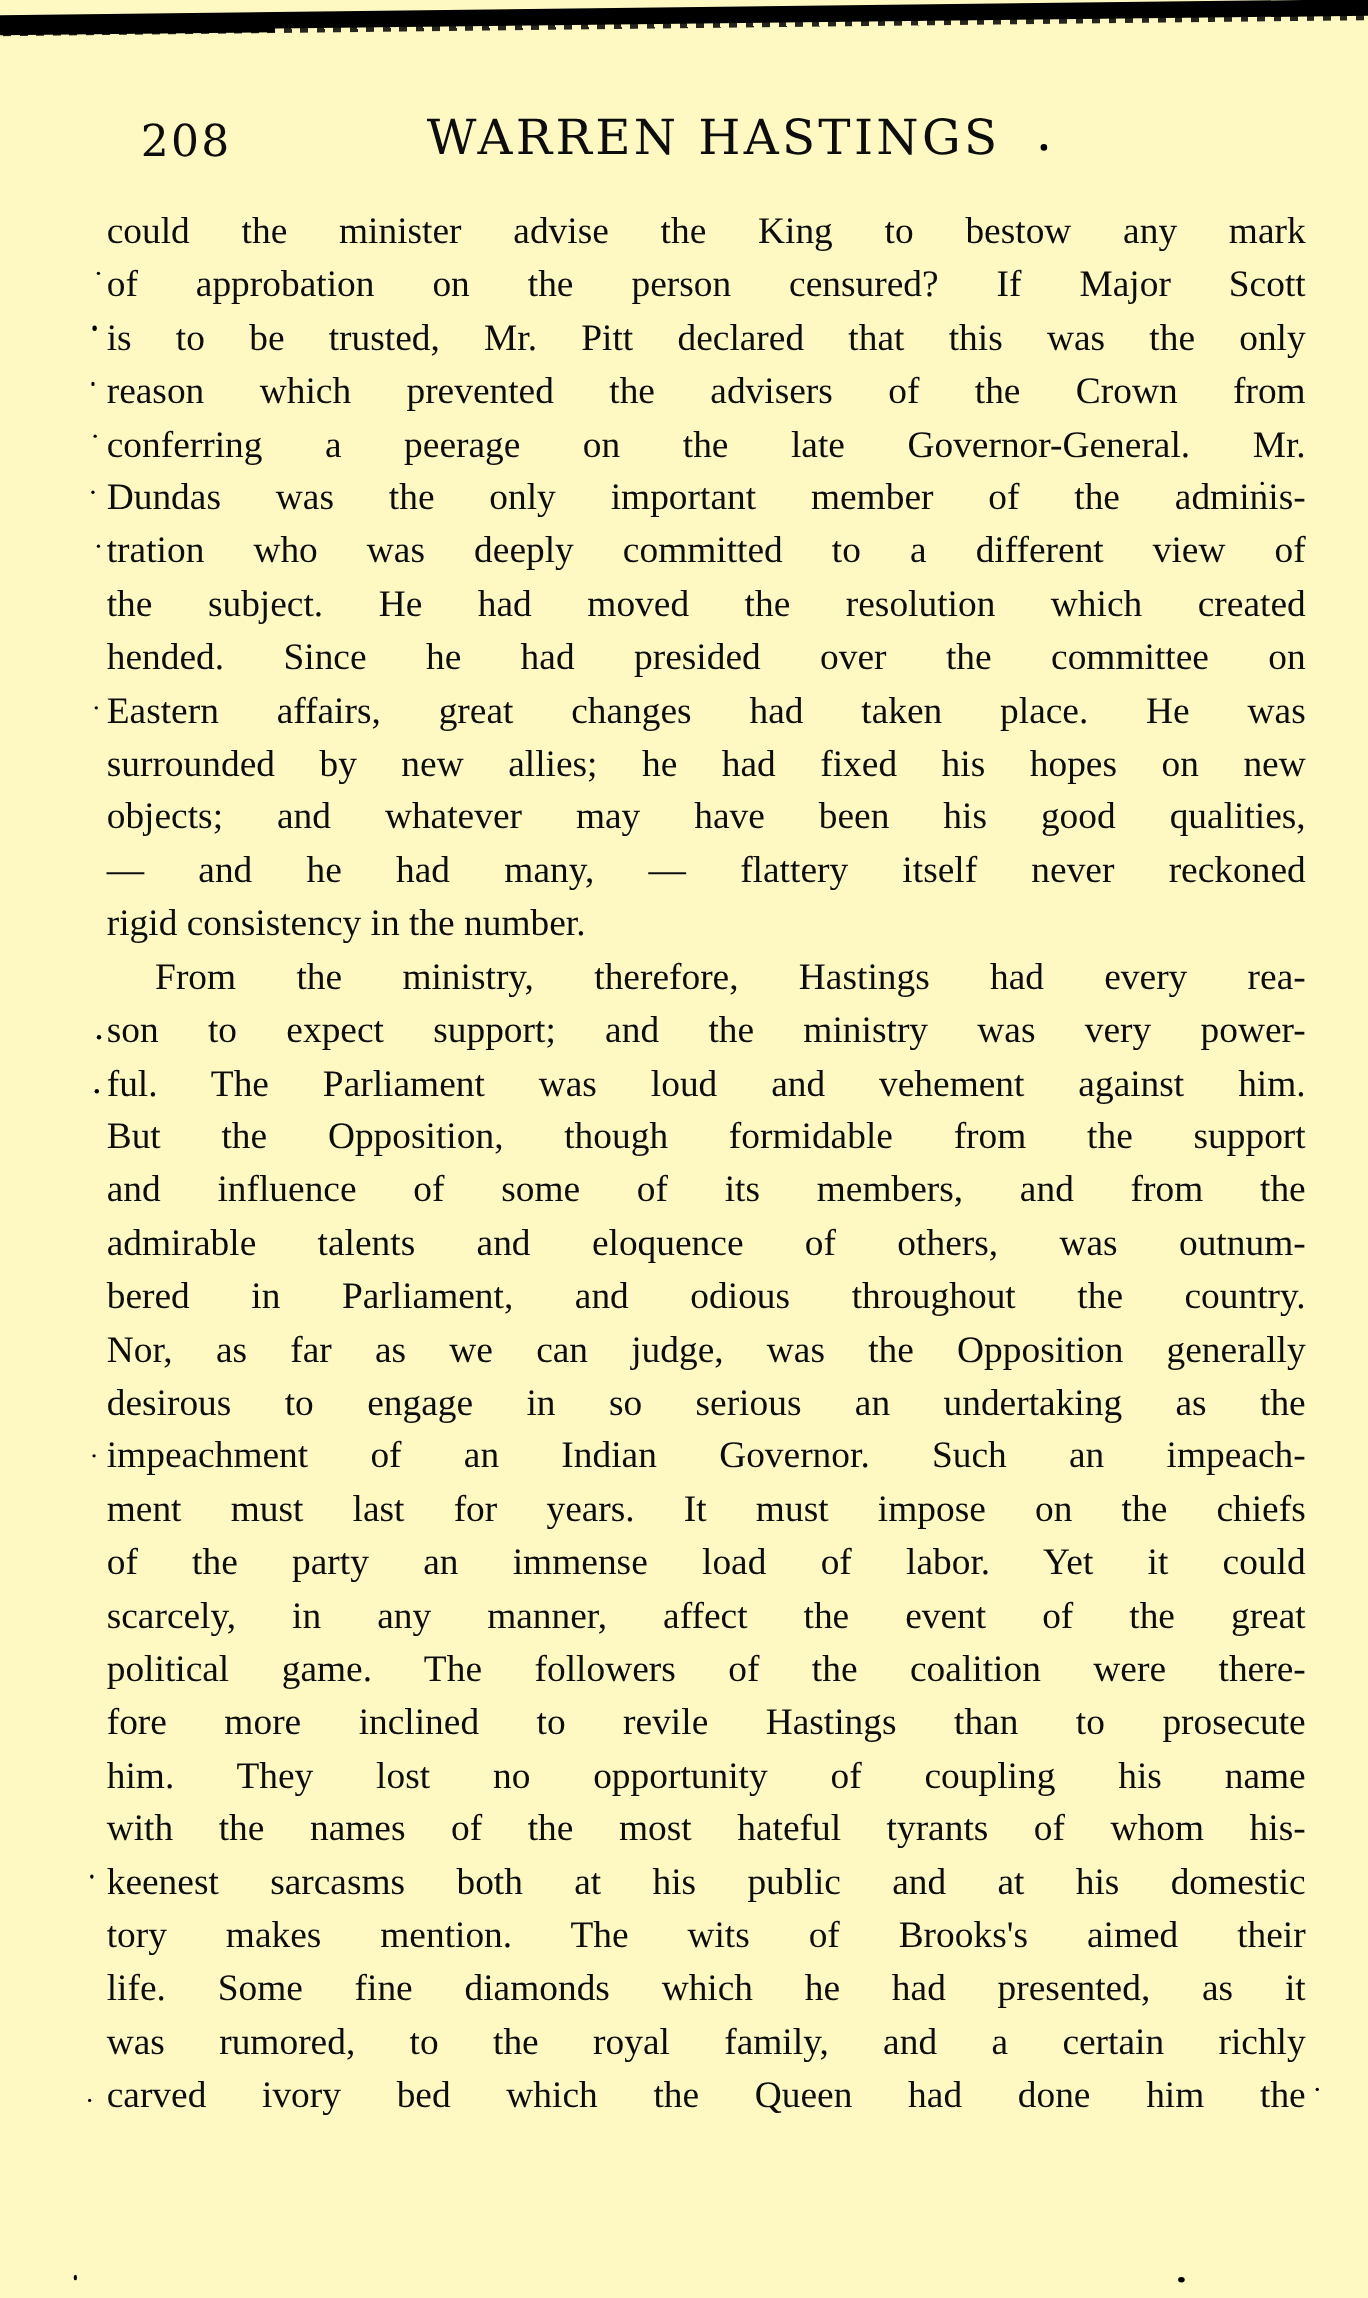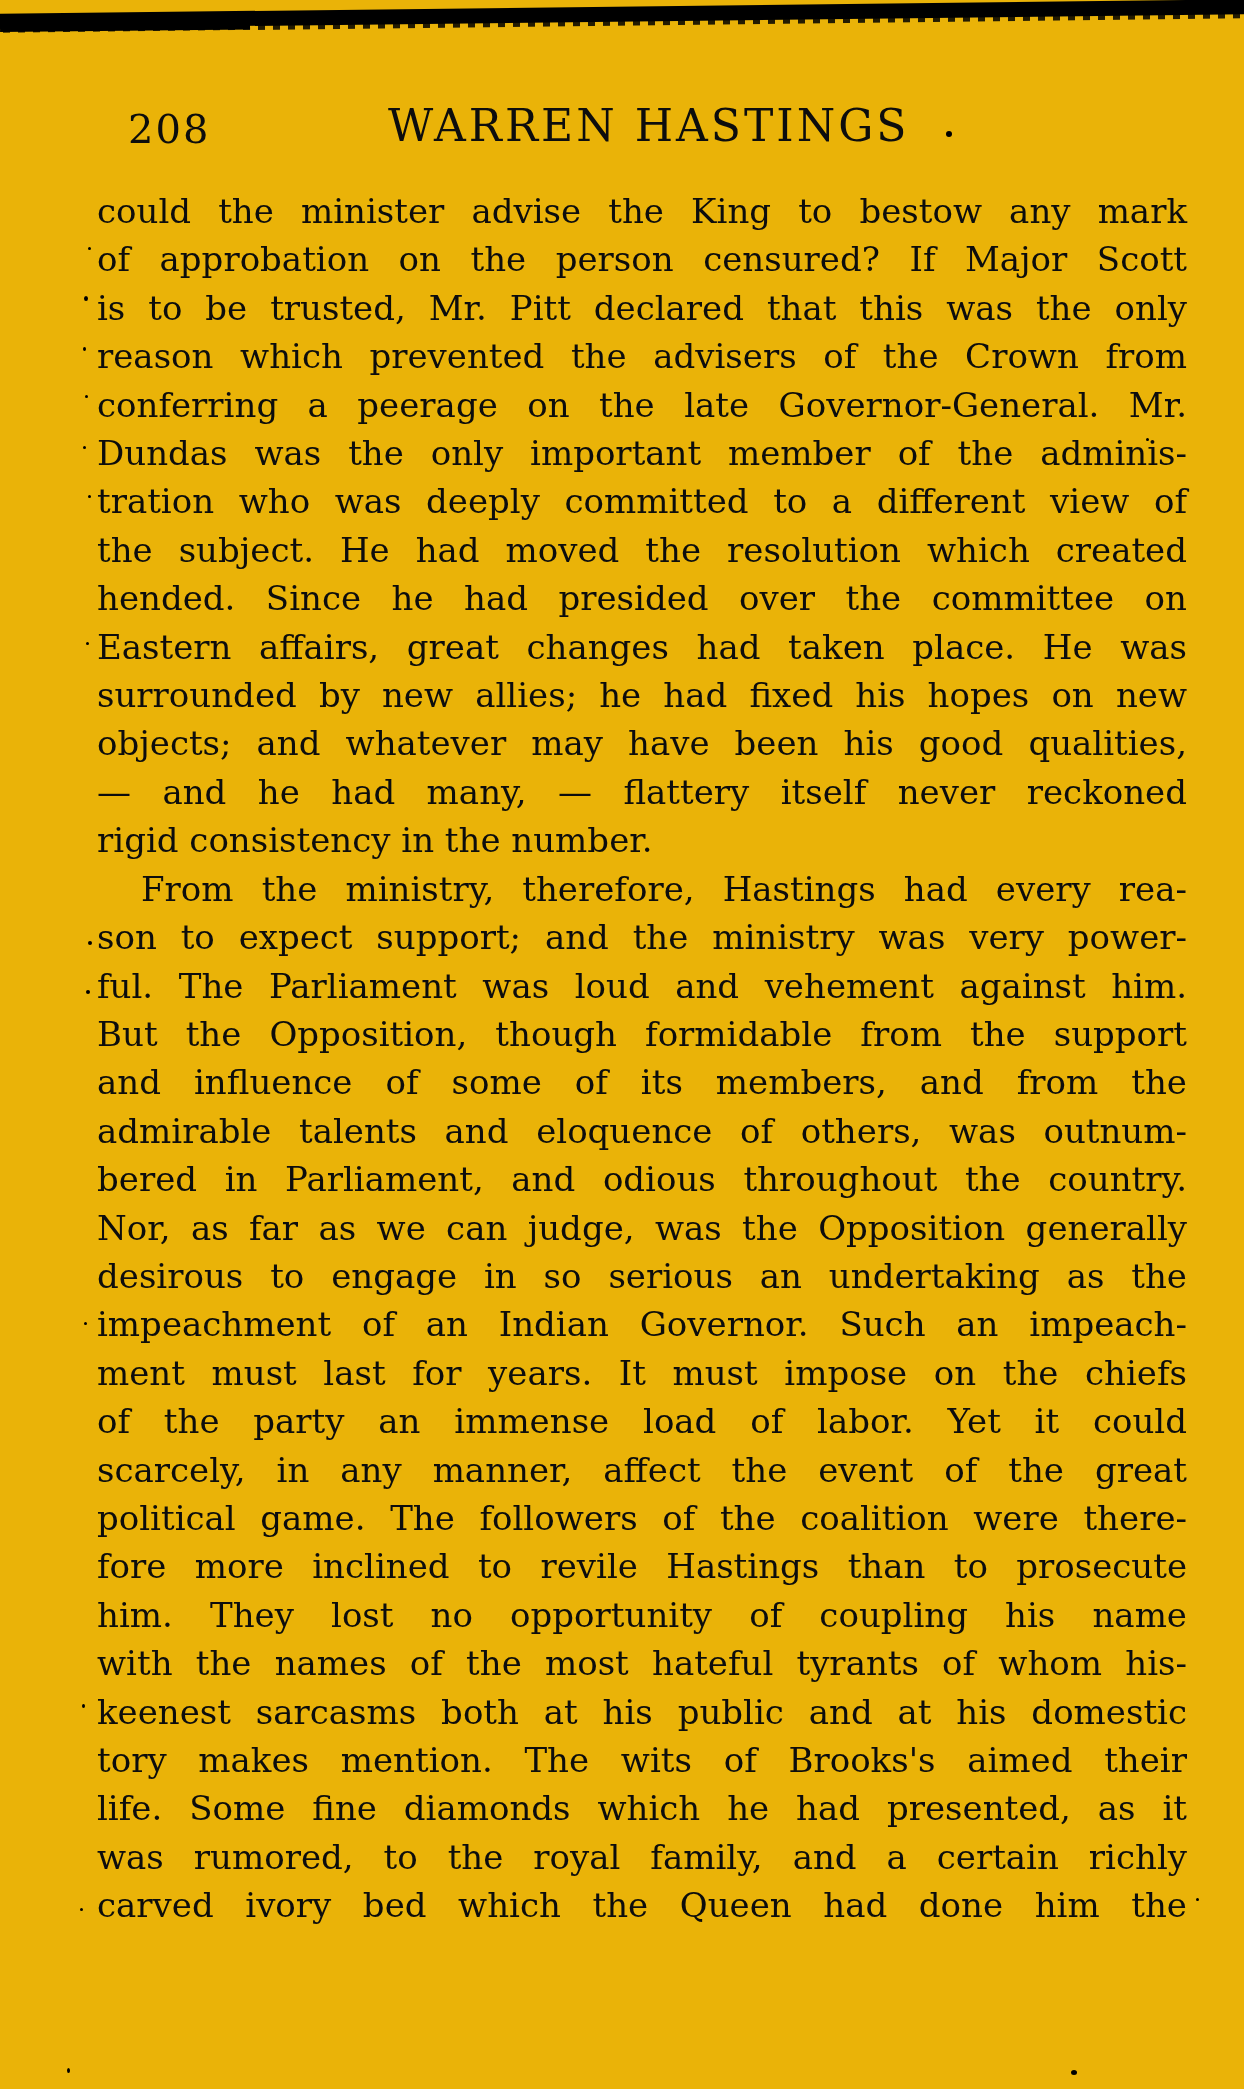--- a/index.html
+++ b/index.html
@@ -1,20 +1,20 @@
 <!DOCTYPE html>
 <html><head>
 <meta charset="utf-8">
 <style>
   html,body { margin:0; padding:0; background:#e8e8e8; }
   .page {
     position:relative;
     width:1244px; height:2089px;
     margin:0 auto;
-    background:#eab308;
+    background:#fef9c3;
     overflow:hidden;
     font-family:"DejaVu Serif", serif;
     color:#0d0d0d;
   }
   
   .topband {
     position:absolute; left:-12px; top:14px;
     width:1320px; height:15px;
     background:#000;
     transform:rotate(-0.67deg);
@@ -40,21 +40,21 @@
     font-size:40px; letter-spacing:2px;
   }
   .running-title {
     position:absolute; left:388px; top:100px;
     font-size:44px; letter-spacing:3px;
     white-space:nowrap;
   }
   .body-block {
     position:absolute; left:97px; top:187px;
     width:1090px;
-    font-size:34px; line-height:48.4px;
+    font-size:34px; line-height:48.4px;font-family:Liberation Serif, serif;
   }
   .line {
     text-align:justify;
     text-align-last:justify;
     white-space:normal;
   }
   .line.align-left { text-align-last:left; }
   .line.indent { padding-left:44px; }
   .speck {
     position:absolute; background:#000; border-radius:50%;

